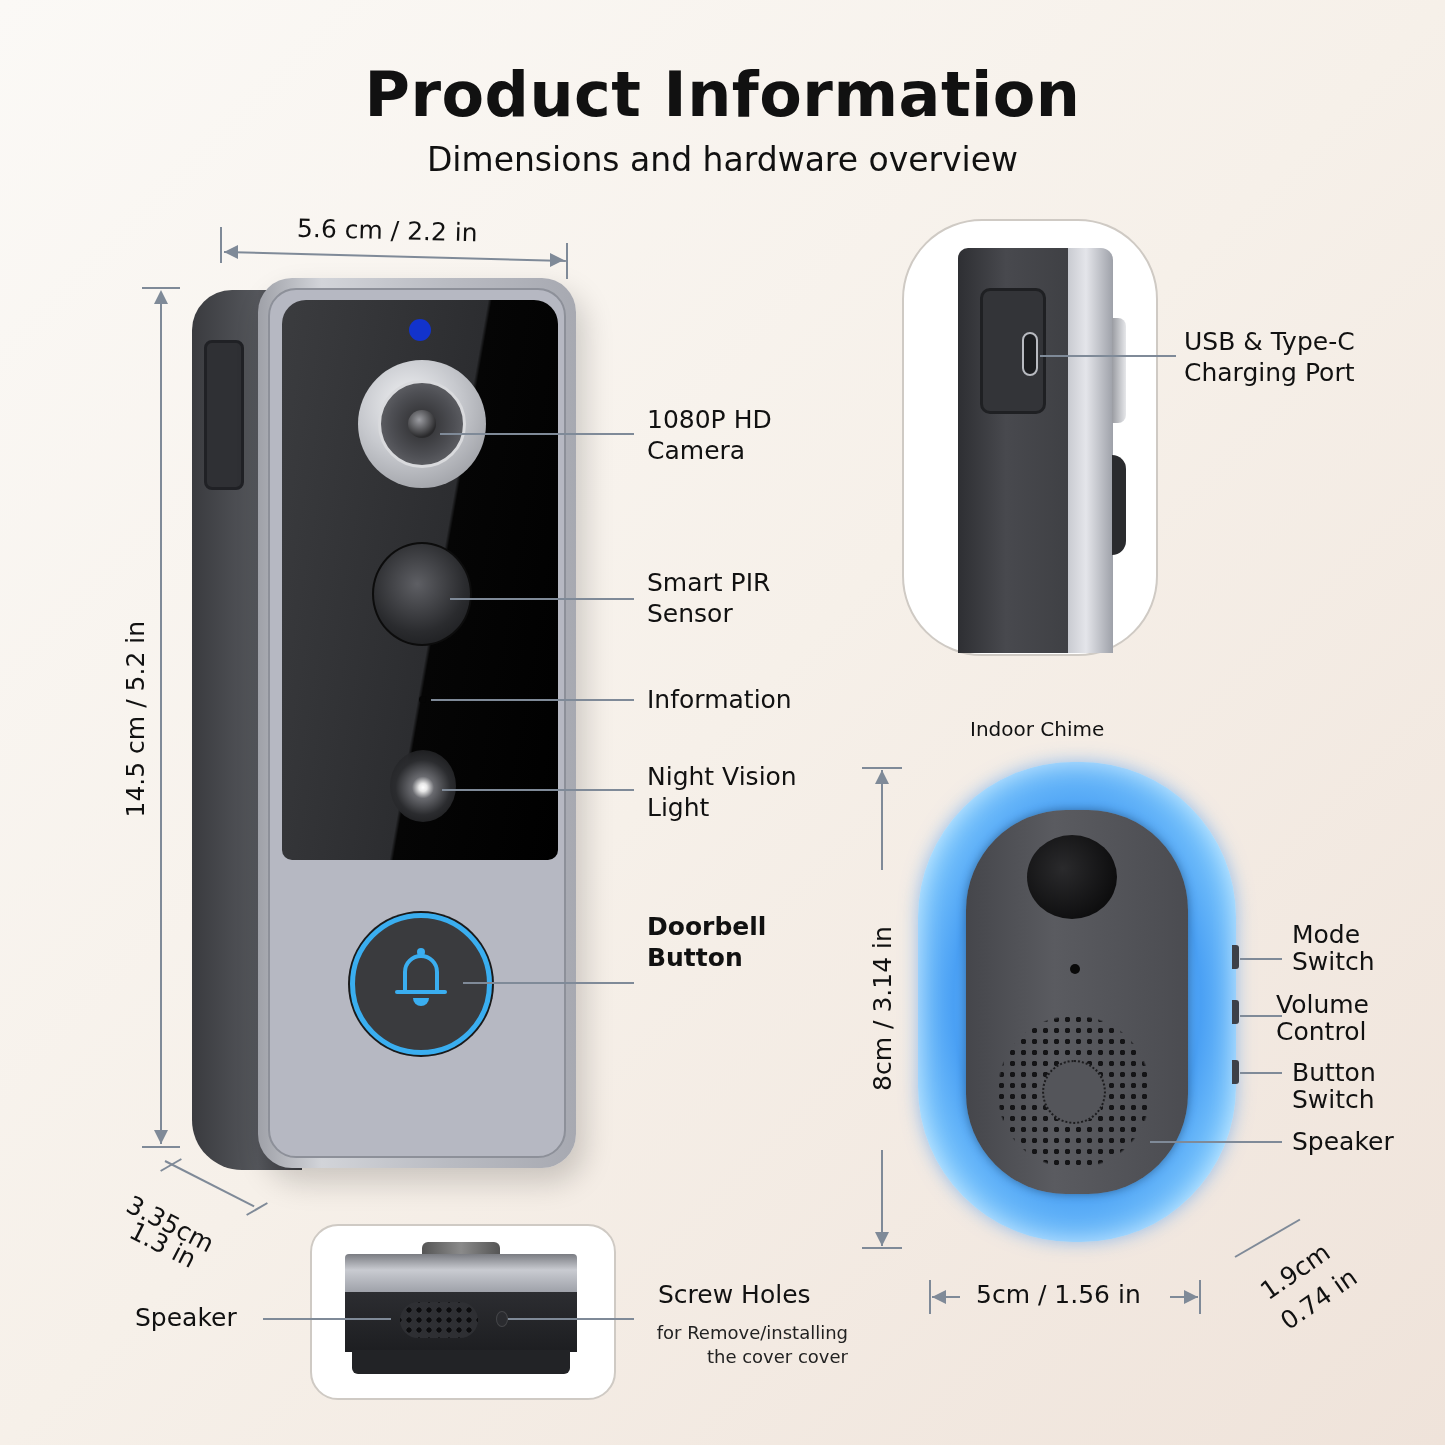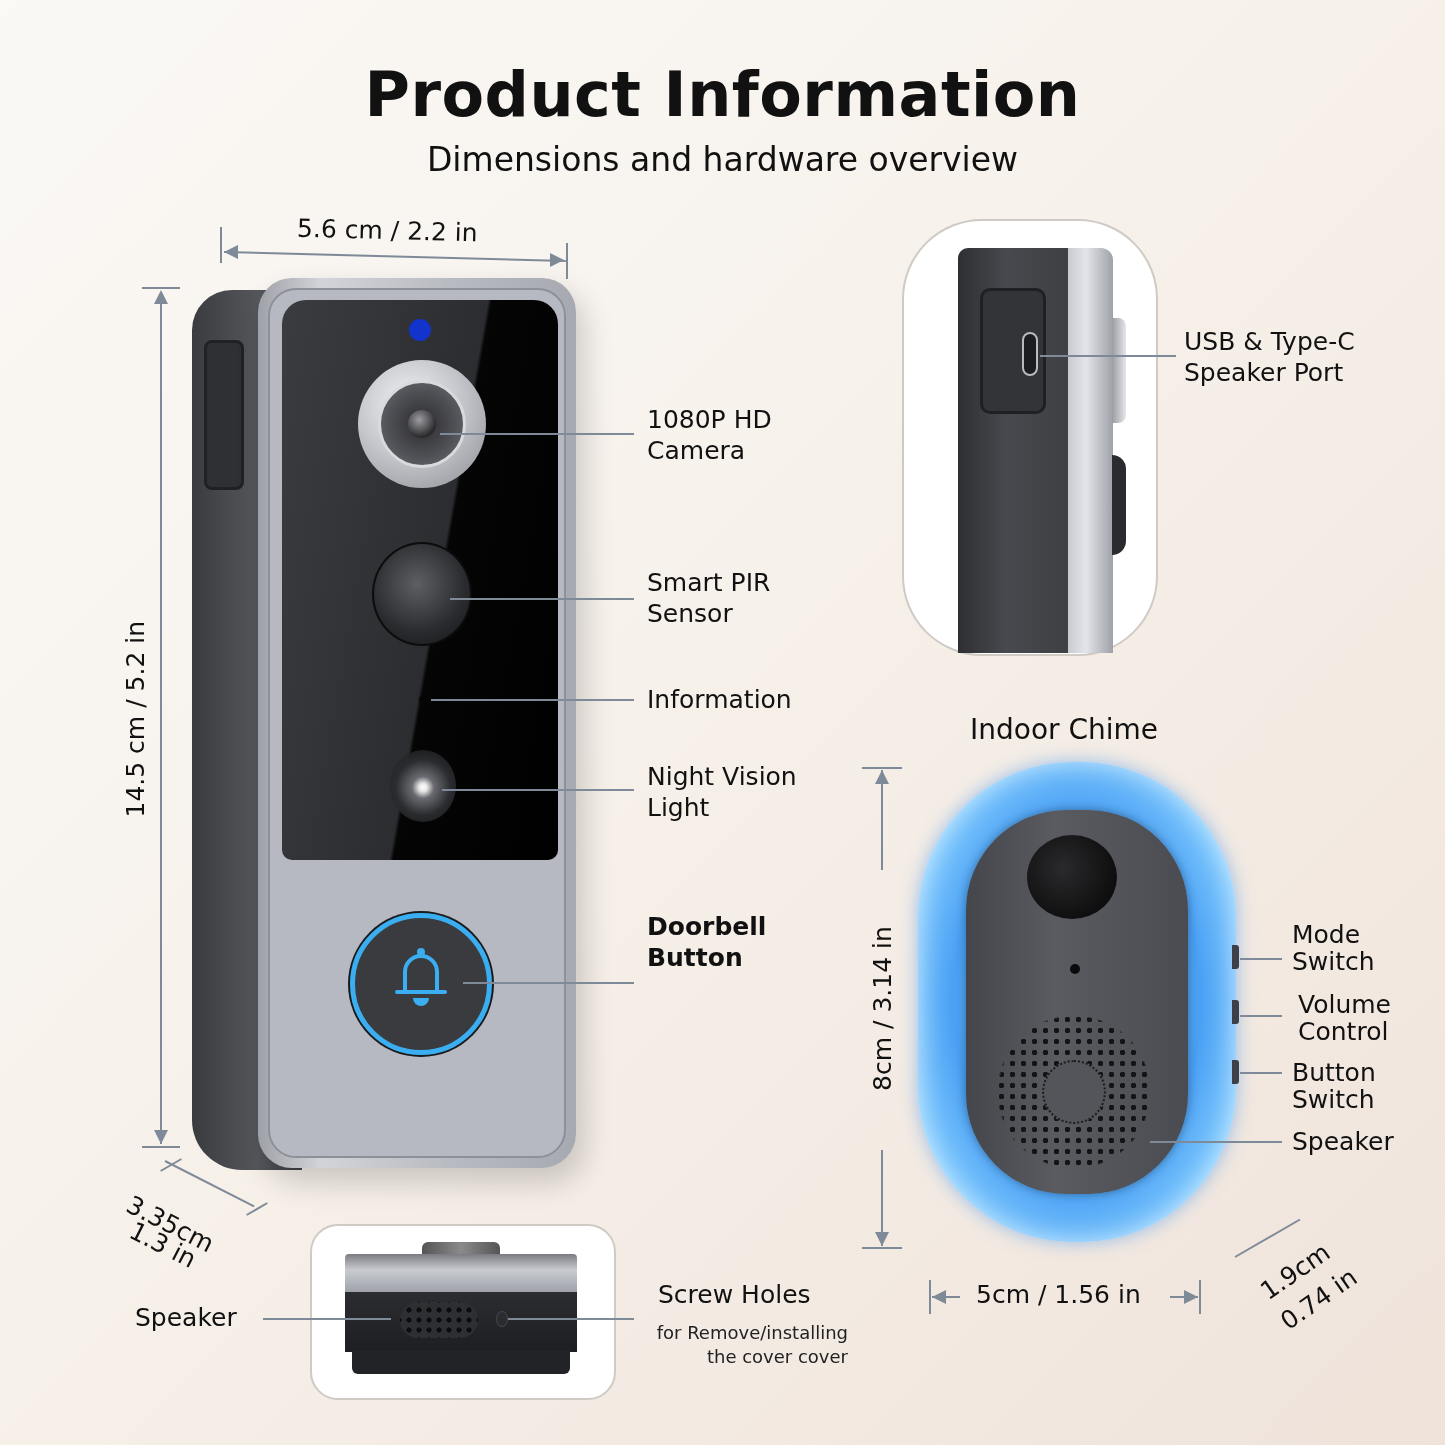--- a/index.html
+++ b/index.html
@@ -241,24 +241,24 @@
 <div class="abs card-side"></div>
 <div class="abs cs-body"></div>
 <div class="abs cs-silver"></div>
 <div class="abs cs-bump1"></div>
 <div class="abs cs-bump2"></div>
 <div class="abs cs-port-bay"></div>
 <div class="abs cs-usbc"></div>
 <div class="abs leader" style="left:1040px;top:355px;width:136px;"></div>
 <div class="abs label" style="left:1184px;top:326px;">
   <span>USB &amp; Type-C</span>
-  <span>Speaker Port</span>
-</div>
-
-<div class="abs label" style="left:970px;top:714px;font-size:28px;">Indoor Chime</div>
+  <span>Charging Port</span>
+</div>
+
+<div class="abs label" style="left:970px;top:714px;font-size:20px;">Indoor Chime</div>
 
 <div class="abs chime-glow"></div>
 <div class="abs chime-body"></div>
 <div class="abs chime-sensor"></div>
 <div class="abs chime-dot"></div>
 <div class="abs chime-speaker"></div>
 <div class="abs chime-speaker-center"></div>
 <div class="abs chime-btn" style="top:945px;"></div>
 <div class="abs chime-btn" style="top:1000px;"></div>
 <div class="abs chime-btn" style="top:1060px;"></div>
@@ -288,21 +288,21 @@
 </div>
 <div class="abs dim" style="left:1255px;top:1282px;transform:rotate(-35deg);transform-origin:left top;">1.9cm</div>
 <div class="abs dim" style="left:1275px;top:1312px;transform:rotate(-35deg);transform-origin:left top;">0.74 in</div>
 
 <div class="abs leader" style="left:1240px;top:958px;width:42px;"></div>
 <div class="abs label" style="left:1292px;top:921px;line-height:27px;">
   <span>Mode</span>
   <span>Switch</span>
 </div>
 <div class="abs leader" style="left:1240px;top:1015px;width:42px;"></div>
-<div class="abs label" style="left:1276px;top:991px;line-height:27px;margin-left:22px;">
+<div class="abs label" style="left:1276px;top:991px;line-height:27px;">
   <span>Volume</span>
   <span>Control</span>
 </div>
 <div class="abs leader" style="left:1240px;top:1072px;width:42px;"></div>
 <div class="abs label" style="left:1292px;top:1059px;line-height:27px;">
   <span>Button</span>
   <span>Switch</span>
 </div>
 <div class="abs leader" style="left:1150px;top:1141px;width:132px;"></div>
 <div class="abs label" style="left:1292px;top:1128px;line-height:27px;">

